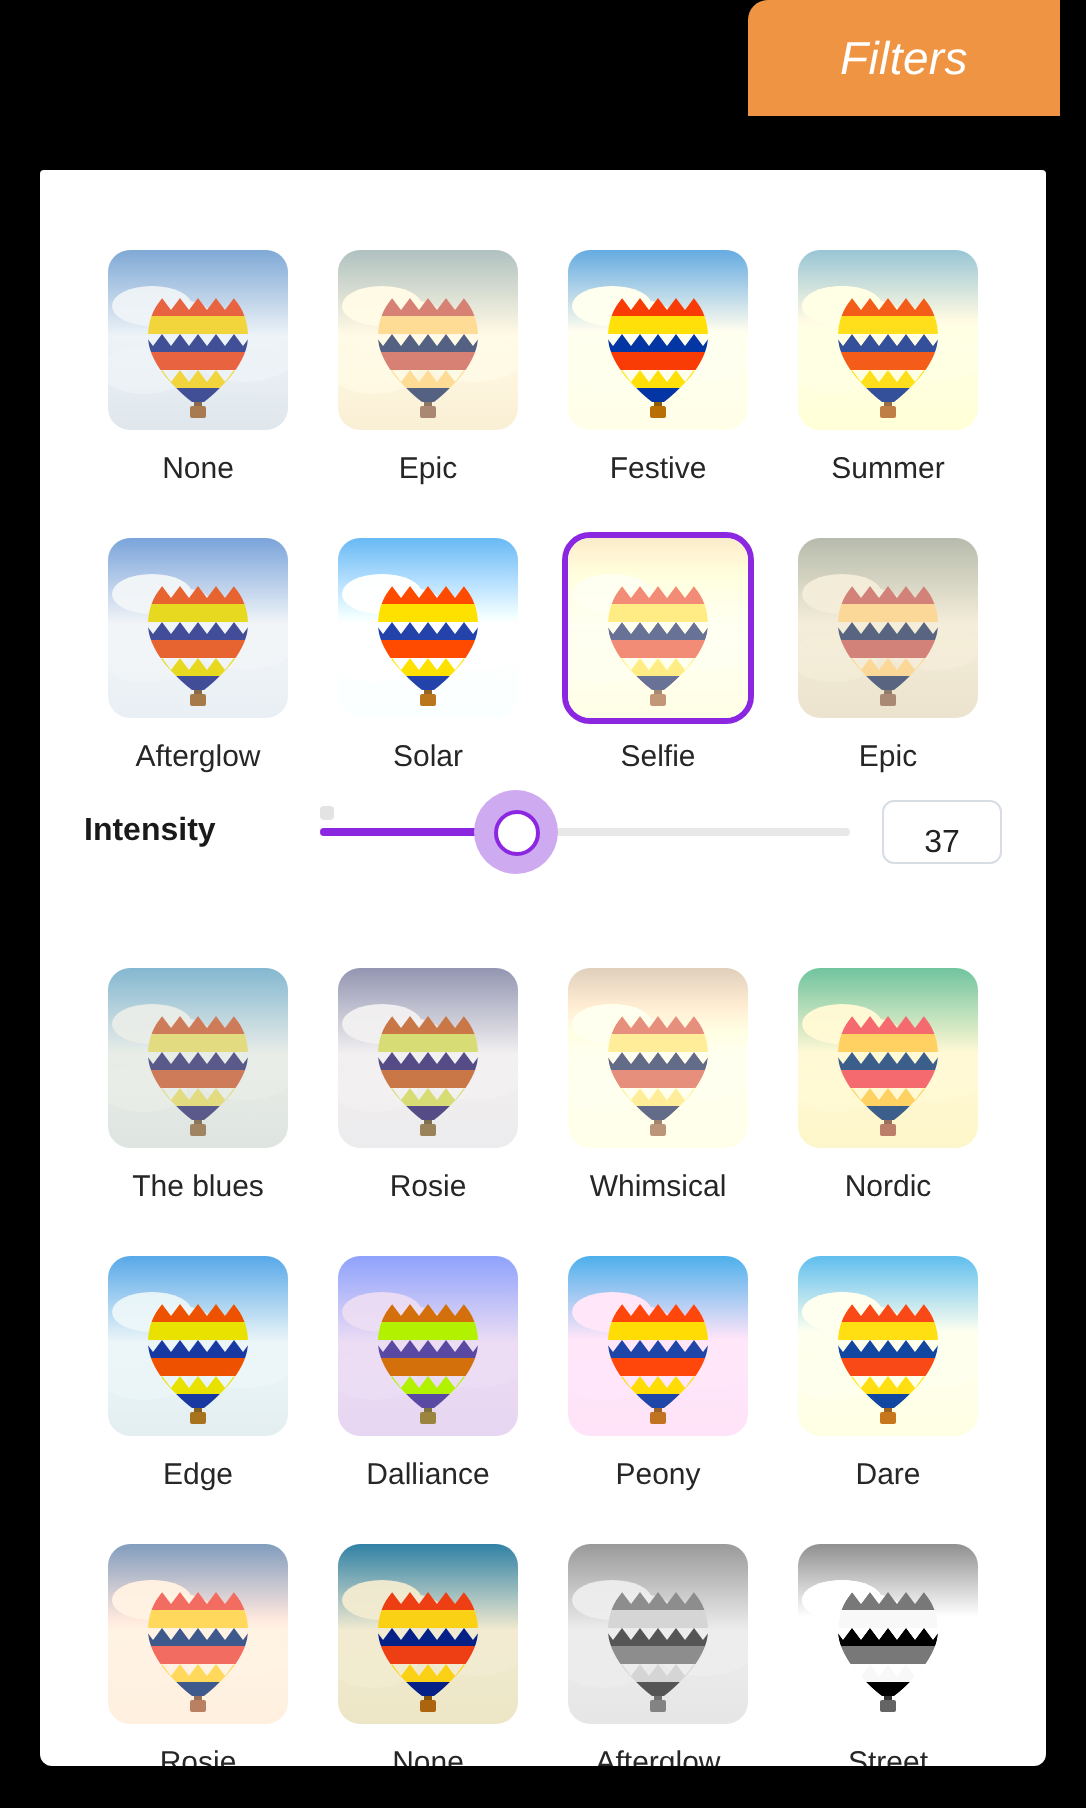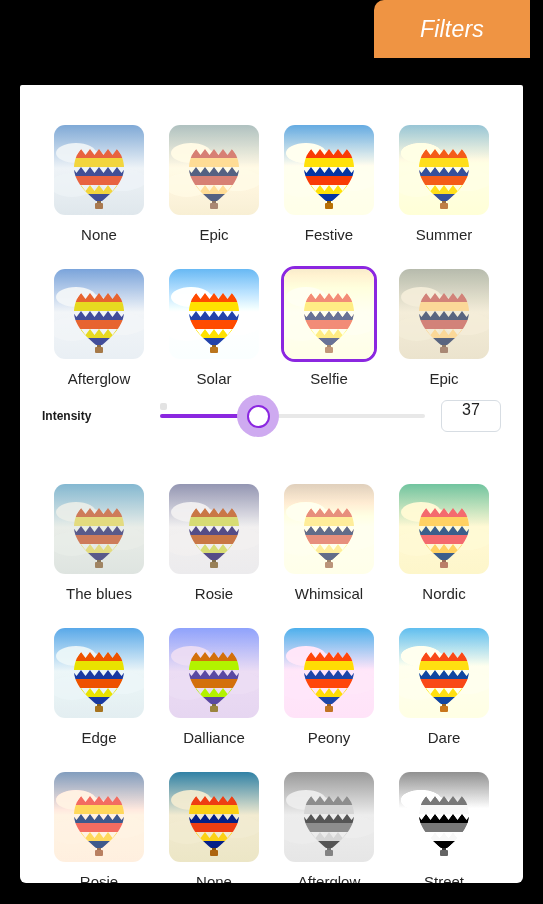--- a/index.html
+++ b/index.html
@@ -113,21 +113,21 @@
   
   .intensity-row {
     display: flex;
     align-items: center;
     height: 56px;
     padding: 0 22px;
     box-sizing: border-box;
     width: 503px;
   }
   .intensity-label {
-    font-size: 12px;
+    font-size: 16px;
     font-weight: bold;
     color: #1a1a1a;
     width: 118px;
     flex: none;
   }
   .slider-area {
     position: relative;
     flex: 1;
     height: 40px;
     display: flex;
@@ -192,21 +192,21 @@
     background: #ffffff;
     border: 2px solid #8b27e0;
     box-sizing: border-box;
   }
   .value-box {
     width: 60px;
     height: 32px;
     border: 1px solid #d7dde3;
     border-radius: 6px;
     display: flex;
-    align-items: flex-start;
+    align-items: flex-end;
     justify-content: center;
     font-size: 16px;
     color: #222222;
     background: #ffffff;
     box-sizing: border-box;
     cursor: text;
   }
 </style>
 </head>
 <body>

